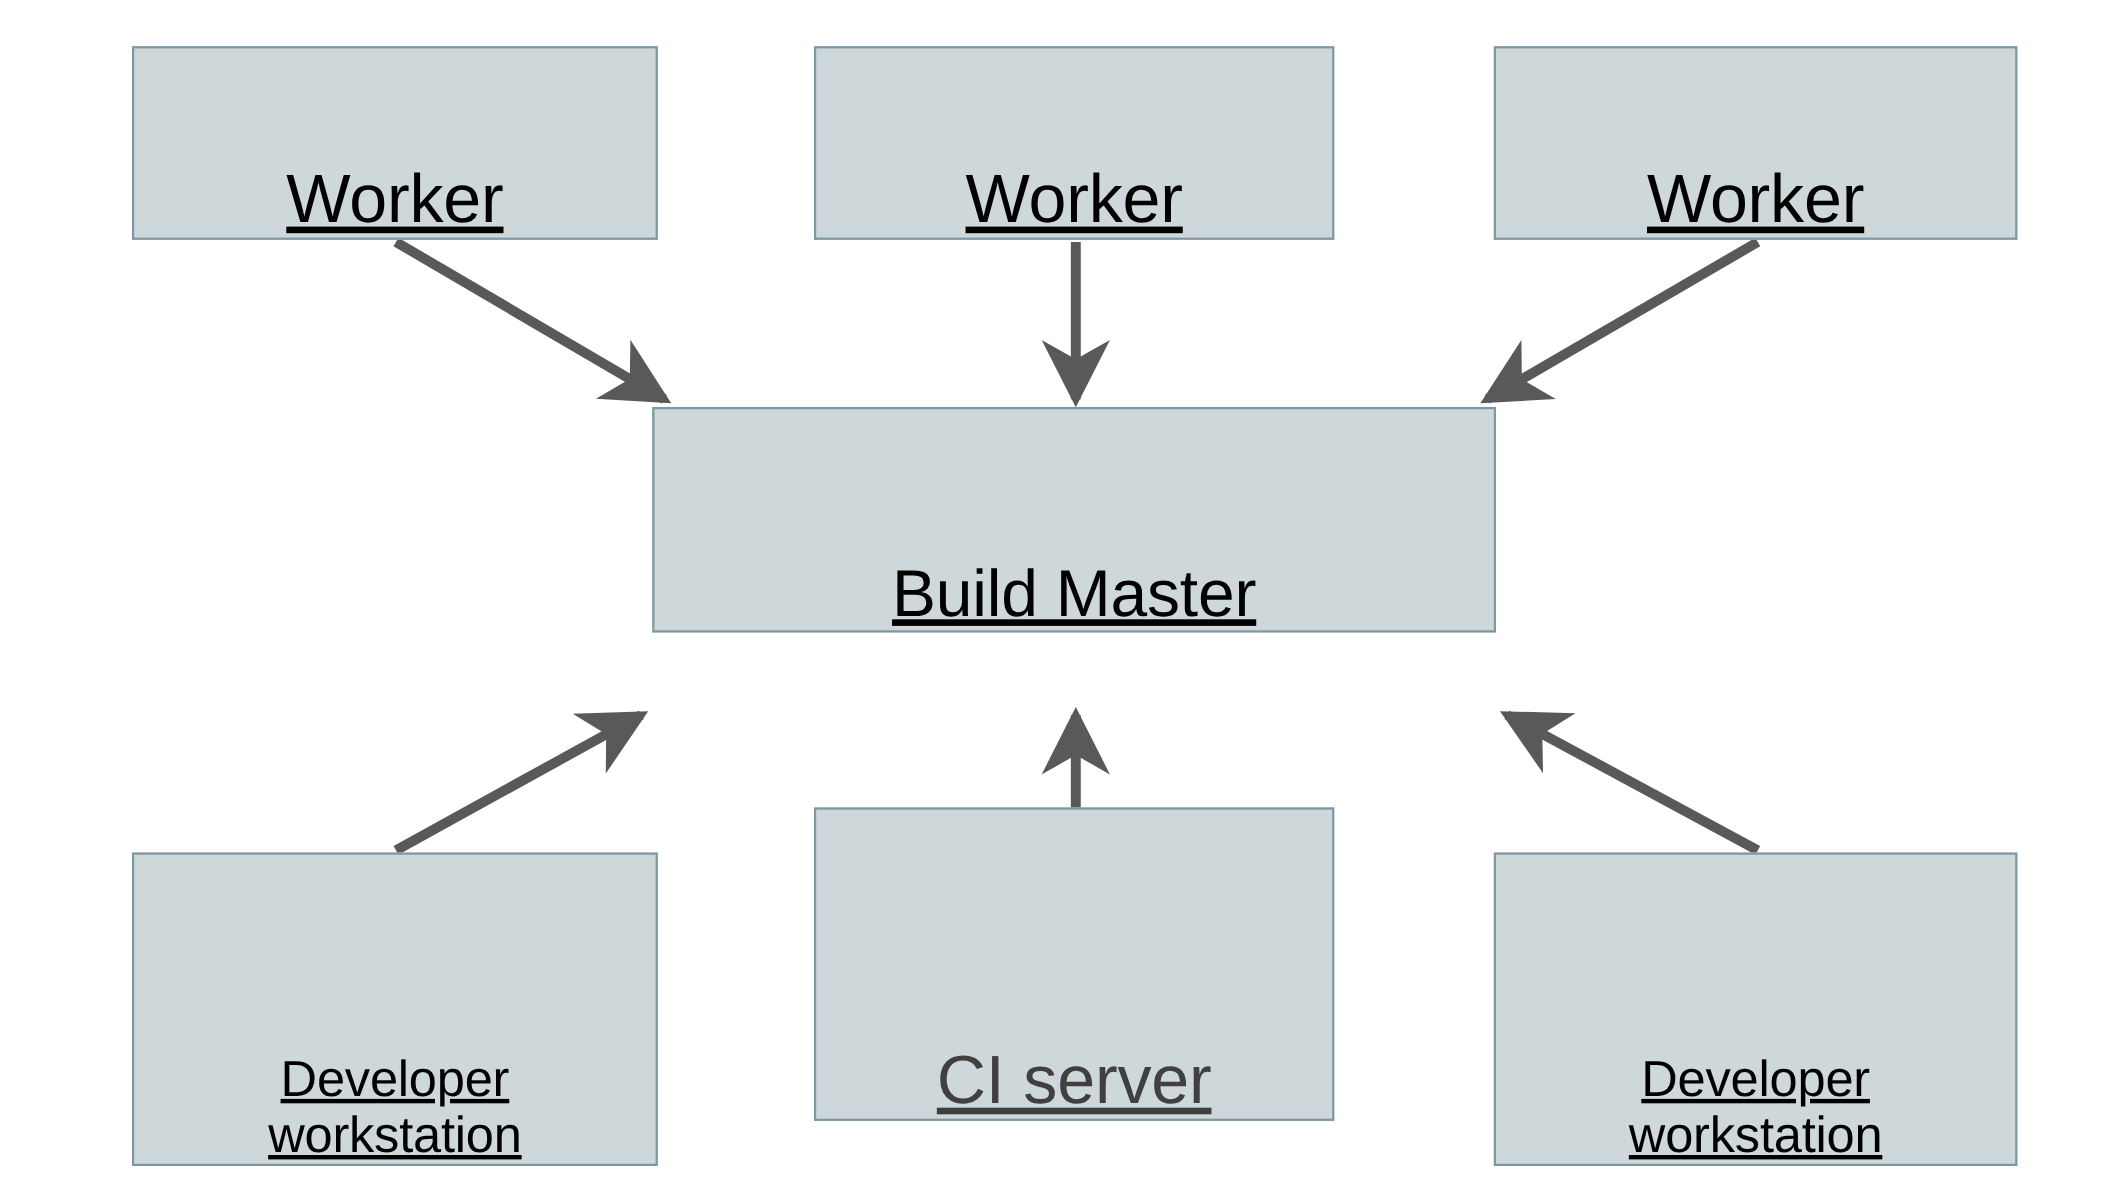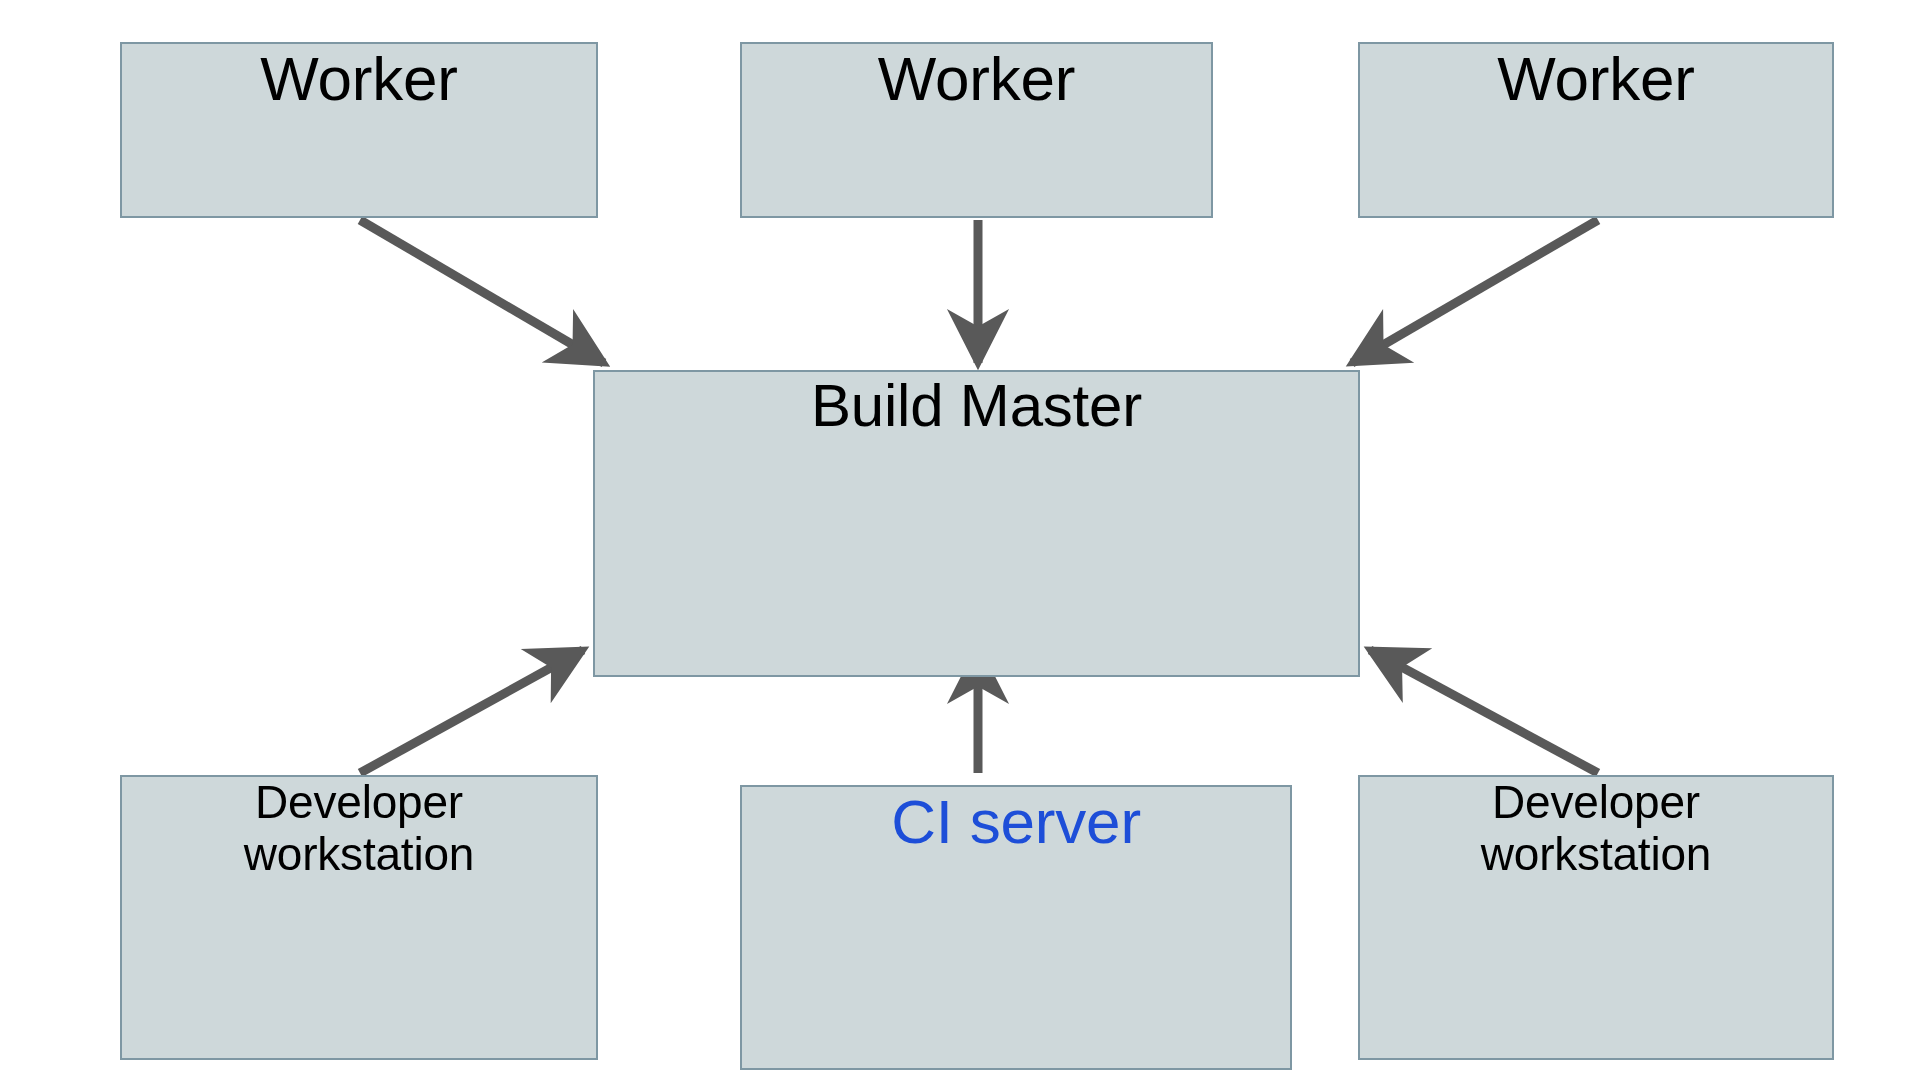--- a/index.html
+++ b/index.html
@@ -25,28 +25,29 @@
     width: 1910px;
     height: 1090px;
     pointer-events: none;
   }
   .node {
     position: absolute;
     box-sizing: border-box;
     background: #ced8da;
     border: 2px solid #be185d;
     display: flex;
-    align-items: flex-start;
+    align-items: flex-end;
     justify-content: center;
     text-align: center;
     color: #000000;
     line-height: 1.12;
     letter-spacing: -0.2px;
     white-space: pre-line;
     z-index: 2;
+    text-decoration: underline;
   }
   .node-label {
     display: block;
     width: 100%;
     padding: 0 8px;
     box-sizing: border-box;
   }
   .node-worker       { font-size: 62px; }
   .node-master       { font-size: 60px; }
   .node-ci           { font-size: 62px; }
@@ -70,21 +71,21 @@
         <line x1="360" y1="773" x2="583" y2="650" stroke="#595959"></line>
         <line x1="978" y1="773" x2="978" y2="650" stroke="#595959"></line>
         <line x1="1598" y1="773" x2="1370" y2="650" stroke="#595959"></line>
       </g>
   </svg>
 
   <div id="node-layer">
       <div class="node node-worker" style="left: 120px; top: 42px; width: 478px; height: 176px; background: rgb(206, 216, 218); border-color: rgb(126, 151, 163); color: rgb(0, 0, 0);"><span class="node-label">Worker</span></div>
       <div class="node node-worker" style="left: 740px; top: 42px; width: 473px; height: 176px; background: rgb(206, 216, 218); border-color: rgb(126, 151, 163); color: rgb(0, 0, 0);"><span class="node-label">Worker</span></div>
       <div class="node node-worker" style="left: 1358px; top: 42px; width: 476px; height: 176px; background: rgb(206, 216, 218); border-color: rgb(126, 151, 163); color: rgb(0, 0, 0);"><span class="node-label">Worker</span></div>
-      <div class="node node-master" style="left: 593px; top: 370px; width: 767px; height: 307px; background: rgb(206, 216, 218); border-color: rgb(126, 151, 163); color: rgb(0, 0, 0);"><span class="node-label">Build Master</span></div>
+      <div class="node node-master" style="left: 593px; top: 370px; width: 767px; height: 205px; background: rgb(206, 216, 218); border-color: rgb(126, 151, 163); color: rgb(0, 0, 0);"><span class="node-label">Build Master</span></div>
       <div class="node node-dev" style="left: 120px; top: 775px; width: 478px; height: 285px; background: rgb(206, 216, 218); border-color: rgb(126, 151, 163); color: rgb(0, 0, 0);"><span class="node-label">Developer
 workstation</span></div>
-      <div class="node node-ci" style="left: 740px; top: 785px; width: 552px; height: 285px; background: rgb(206, 216, 218); border-color: rgb(126, 151, 163); color: #1d4ed8;"><span class="node-label">CI server</span></div>
+      <div class="node node-ci" style="left: 740px; top: 734px; width: 473px; height: 285px; background: rgb(206, 216, 218); border-color: rgb(126, 151, 163); color: #404040;"><span class="node-label">CI server</span></div>
       <div class="node node-dev" style="left: 1358px; top: 775px; width: 476px; height: 285px; background: rgb(206, 216, 218); border-color: rgb(126, 151, 163); color: rgb(0, 0, 0);"><span class="node-label">Developer
 workstation</span></div>
     </div>
 
 </div>
 
 </body></html>

